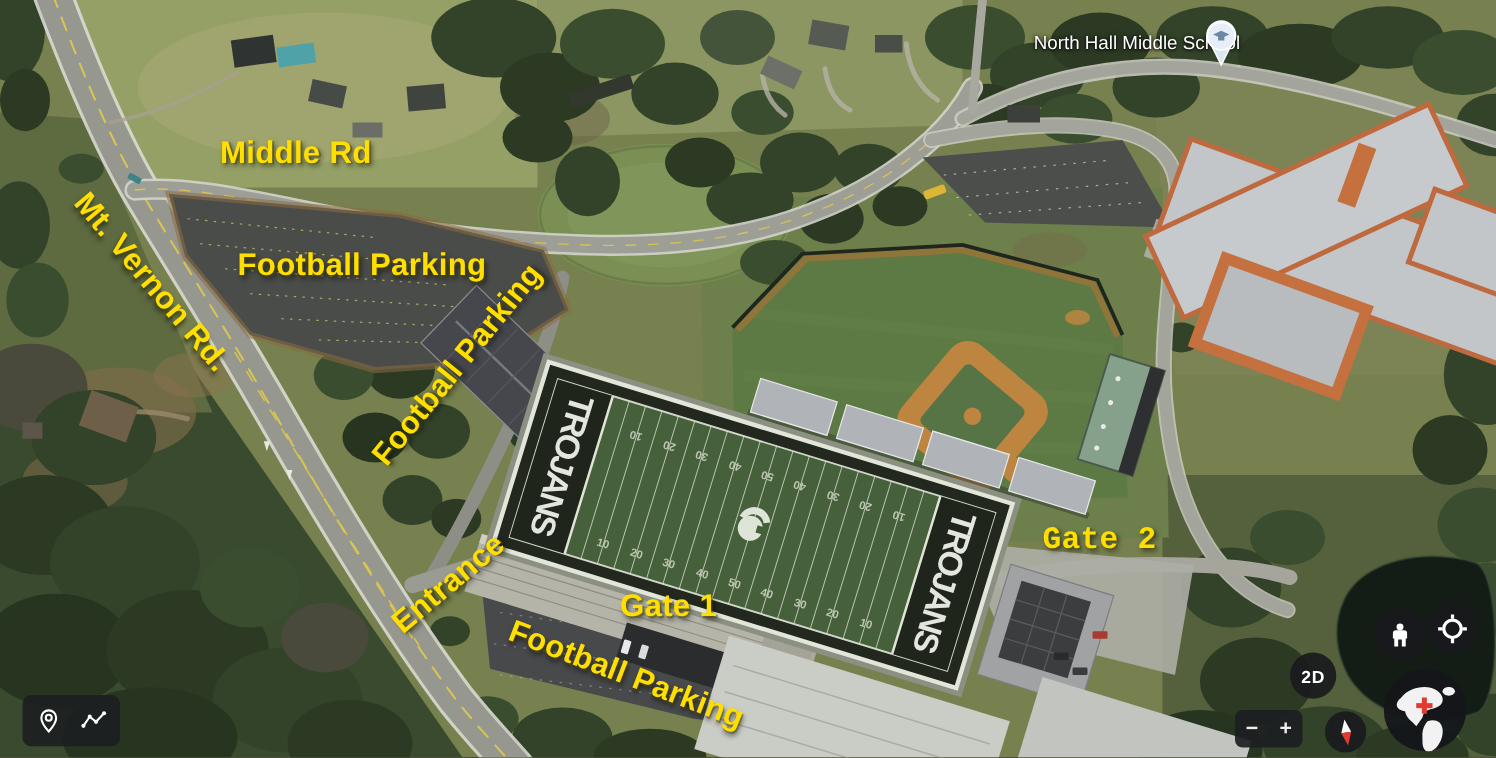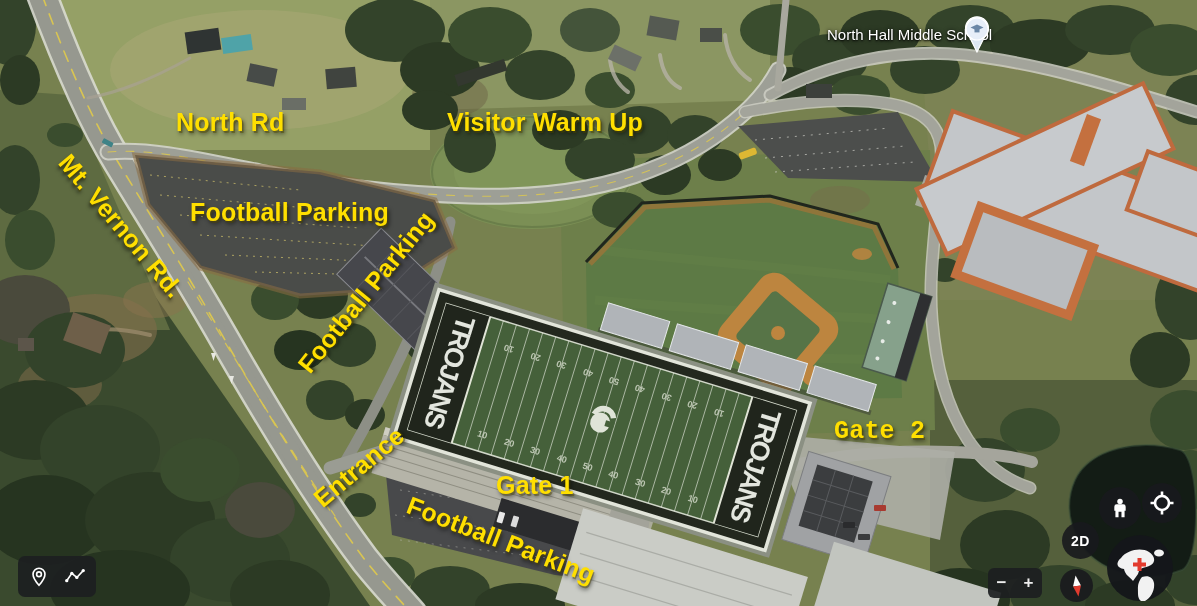--- a/index.html
+++ b/index.html
@@ -371,22 +371,21 @@
         </g>
     <g transform="rotate(17 515 521)">
           <rect x="512" y="516" width="6" height="11" rx="1" fill="#dcdcdc"></rect>
         </g>
     <rect x="843" y="522" width="12" height="6" rx="1" fill="#2a2b2d"></rect>
     <rect x="858" y="534" width="12" height="6" rx="1" fill="#3a3b3d"></rect>
     <rect x="874" y="505" width="12" height="6" rx="1" fill="#a83a30"></rect>
   </g>
 </svg>
 
-<div class="lbl" style="left:176px;top:110px;">North Rd</div>
-<div class="lbl" style="left:447px;top:110px;">Visitor Warm Up</div>
+<div class="lbl" style="left:176px;top:110px;">Middle Rd</div>
 <div class="lbl" style="left:190px;top:200px;">Football Parking</div>
 <div class="lbl rot" style="left:366px;top:292px;transform:translate(-50%,-50%) rotate(-51deg);">Football Parking</div>
 <div class="lbl rot" style="left:121px;top:226px;transform:translate(-50%,-50%) rotate(50deg);">Mt. Vernon Rd.</div>
 <div class="lbl rot" style="left:359px;top:467px;transform:translate(-50%,-50%) rotate(-40deg);">Entrance</div>
 <div class="lbl" style="left:496px;top:473px;">Gate 1</div>
 <div class="lbl" style="left:834px;top:419px;font-family:Liberation Mono, monospace;">Gate 2</div>
 <div class="lbl rot" style="left:501px;top:540px;transform:translate(-50%,-50%) rotate(21deg);">Football Parking</div>
 
 <div class="poi" style="left:827px;top:26px;">North Hall Middle School</div>
 <svg class="poi-pin" style="left:963px;top:16px;" width="28" height="38" viewBox="0 0 28 38">
@@ -419,21 +418,21 @@
     <circle cx="12" cy="5" r="3" fill="#ffffff"></circle>
     <path d="M7,22 v-7 H5.8 v-4.5 a2.6,2.6 0 0 1 2.6,-2.6 h7.2 a2.6,2.6 0 0 1 2.6,2.6 V15 H17 v7 h-3.4 v-6 h-3.2 v6 Z" fill="#ffffff"></path>
   </svg>
 </div>
 <div class="ctl" style="left:1142px;top:483px;width:40px;height:40px;">
   <svg width="26" height="26" viewBox="0 0 26 26">
     <circle cx="13" cy="13" r="7" fill="none" stroke="#ffffff" stroke-width="2.6"></circle>
     <path d="M13,1.5 V5 M13,21 V24.5 M1.5,13 H5 M21,13 H24.5" stroke="#ffffff" stroke-width="2.6"></path>
   </svg>
 </div>
-<div class="ctl twod" style="left:1062px;top:522px;width:37px;height:37px;">2D</div>
+<div class="ctl twod" style="left:1032px;top:522px;width:37px;height:37px;">2D</div>
 <div class="ctl" style="left:1107px;top:535px;width:66px;height:66px;background:rgba(20,22,26,.95);">
   <svg width="66" height="66" viewBox="0 0 66 66">
     <path d="M14,23 c6,-8 20,-11 28,-6 c6,4 7,10 2,13 c-7,4 -11,1 -13,9 l-5,7 c-3,-4 -8,-6 -9,-12 c-7,-1 -9,-6 -3,-11 z" fill="#f2f2f2"></path>
     <path d="M35,42 c6,-2 11,0 12,6 c1,7 -3,15 -9,18 c-4,2 -7,-2 -7,-7 c0,-6 -1,-11 4,-17 z" fill="#f2f2f2"></path>
     <ellipse cx="52" cy="18" rx="5" ry="3.5" fill="#f2f2f2"></ellipse>
     <rect x="26" y="27.5" width="13" height="4" fill="#e23b2e"></rect>
     <rect x="30.5" y="23" width="4" height="13" fill="#e23b2e"></rect>
   </svg>
 </div>
 <div class="ctl" style="left:1060px;top:569px;width:33px;height:33px;">

